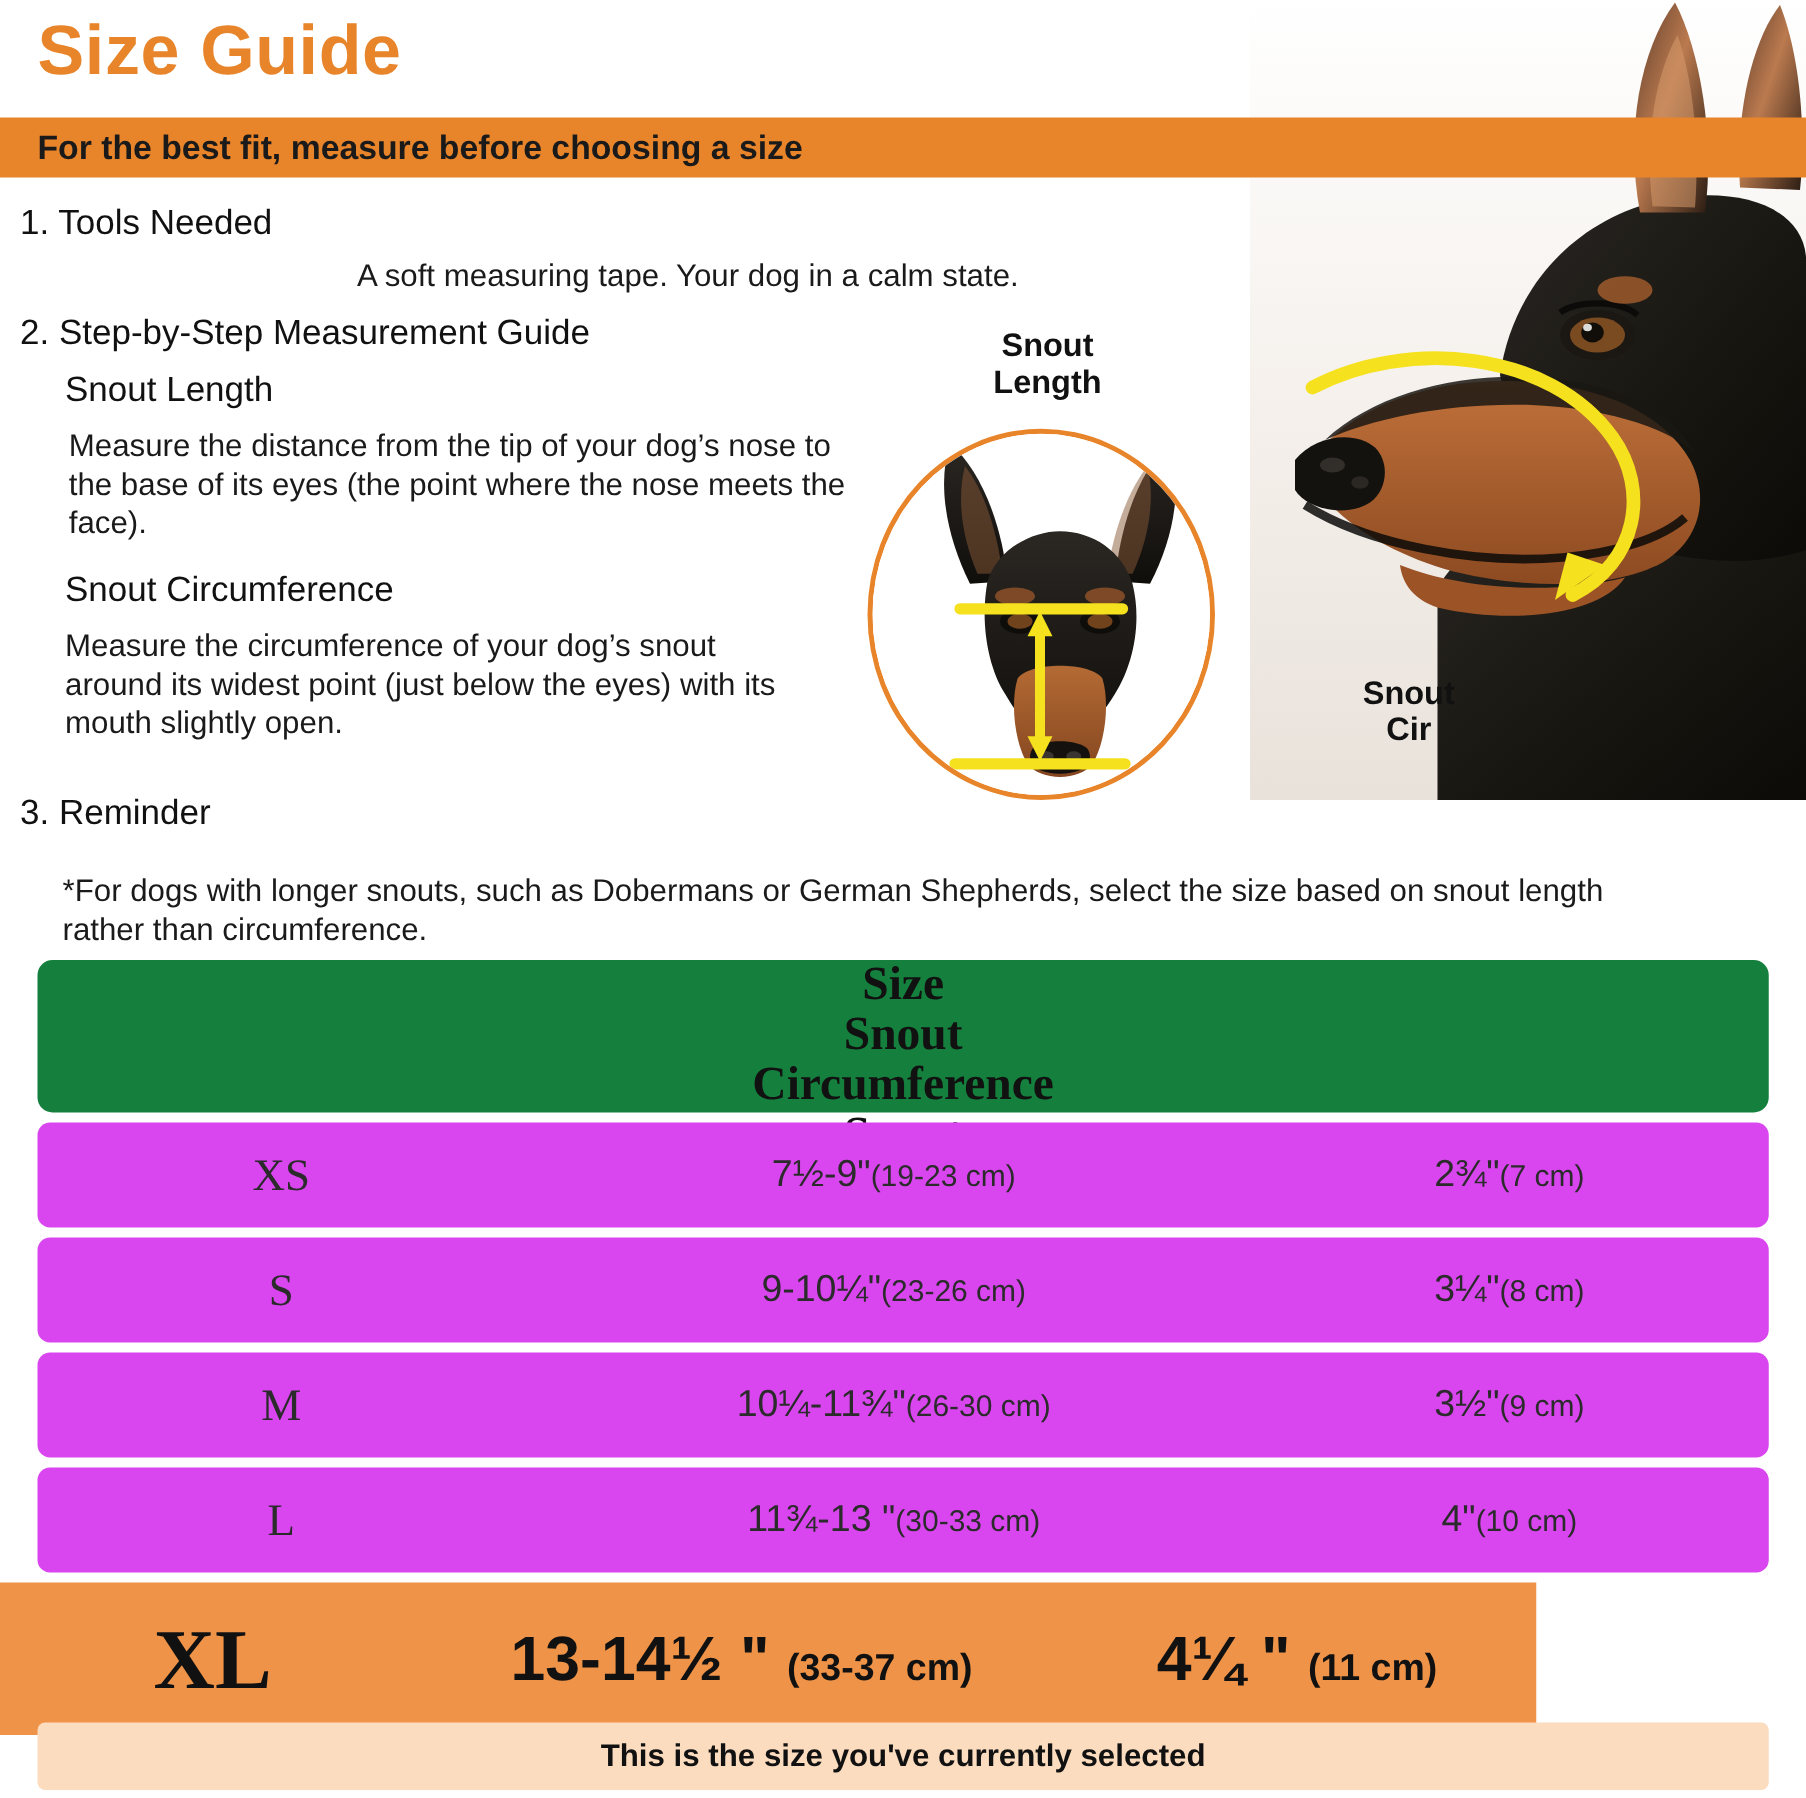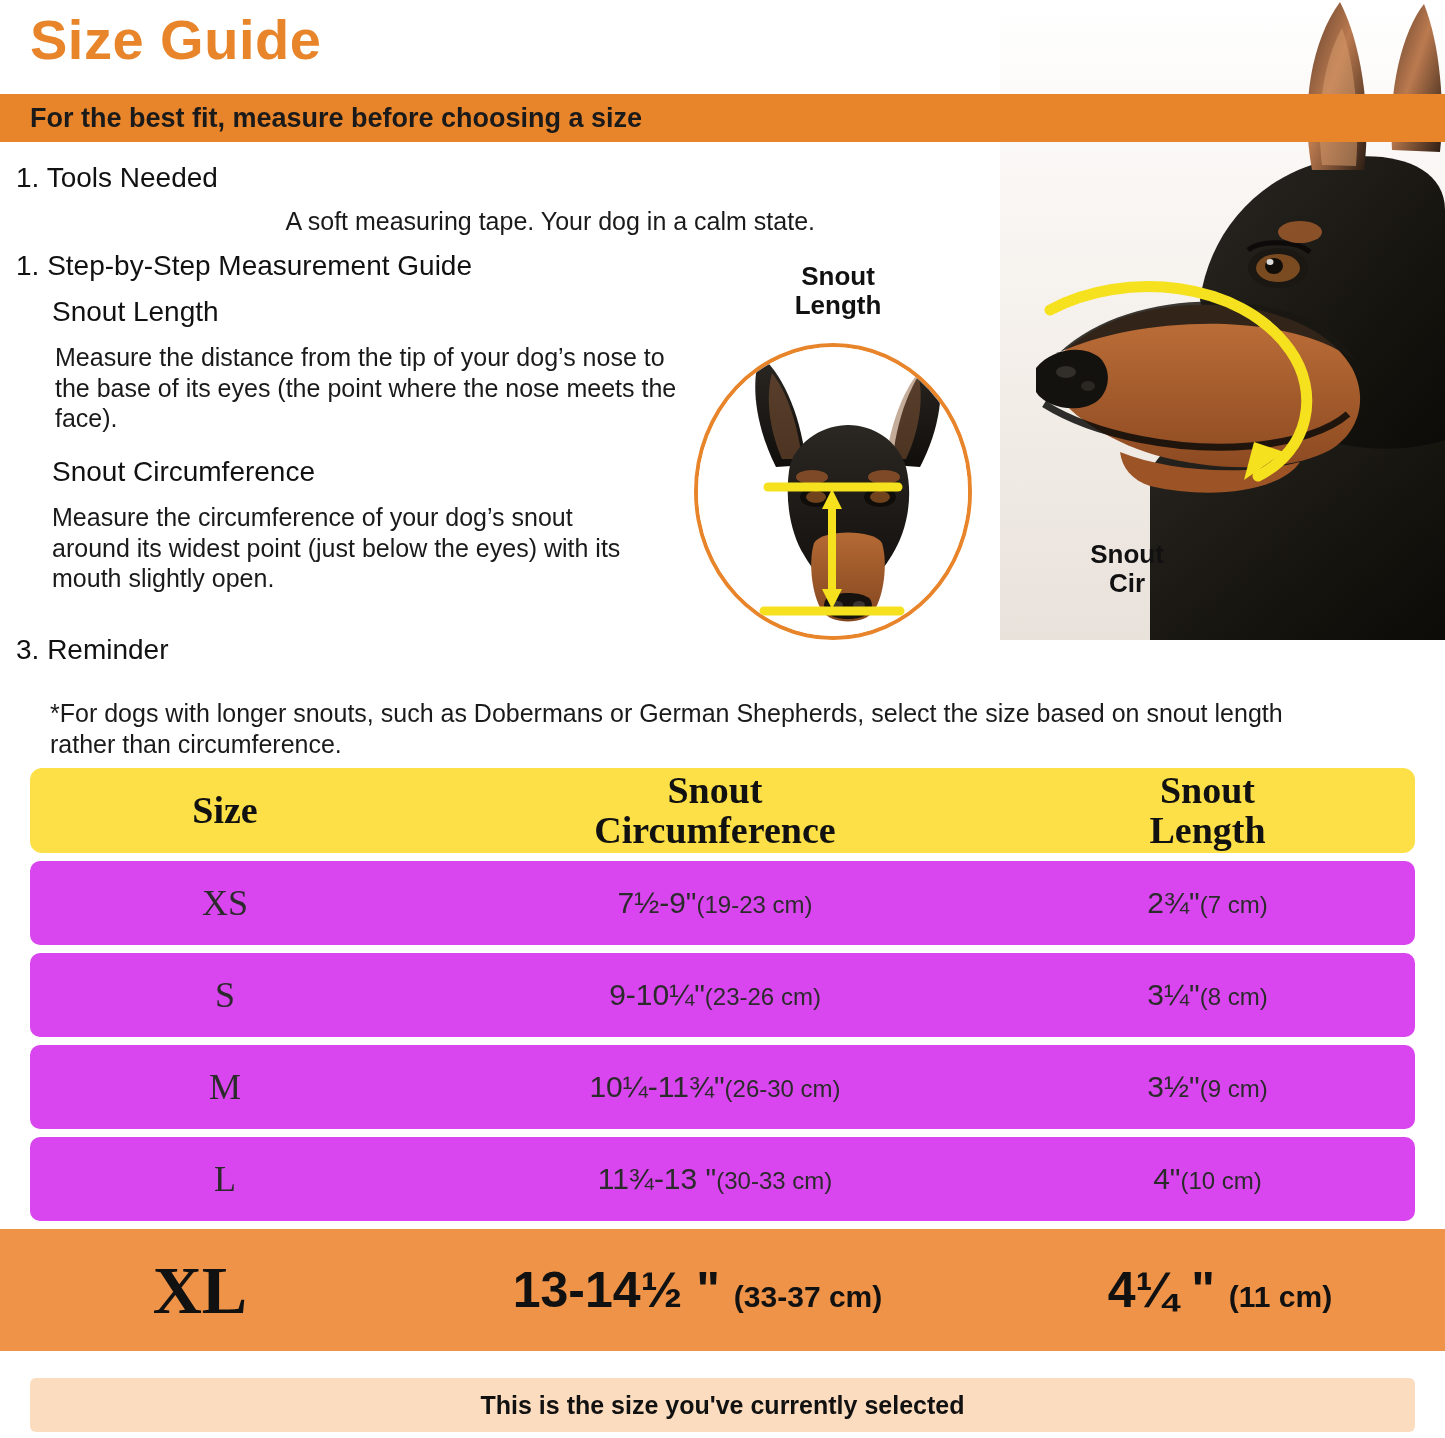--- a/index.html
+++ b/index.html
@@ -129,28 +129,29 @@
   }
   .row {
     position: relative;
     margin: 0 30px 8px 30px;
     border-radius: 10px;
     display: flex;
     align-items: center;
     height: 84px;
   }
   .row.head {
-    background: #fde047;
-    height: 85px;
+    background: #15803d;
+    height: 122px;
     border-radius: 12px;
+    flex-direction: column;
   }
   .row.body { background: #d946ef; }
   .row.hl {
     margin: 0 0 0 0;
-    width: 1445px;
+    width: 1229px;
     border-radius: 0;
     background: #EE9348;
     height: 122px;
   }
   .c1 { width: 390px; text-align: center; }
   .c2 { width: 590px; text-align: center; }
   .c3 { width: 395px; text-align: center; }
   .row.hl .c1 { width: 400px; }
   .row.hl .c2 { width: 595px; }
   .row.hl .c3 { width: 450px; }
@@ -273,21 +274,21 @@
 
   <div class="title">Size Guide</div>
 
   <div class="subtitle-bar">
     <div class="txt">For the best fit, measure before choosing a size</div>
   </div>
 
   <div class="sec-head" id="h1">1. Tools Needed</div>
   <div class="sec-body" id="b1">A soft measuring tape. Your dog in a calm state.</div>
 
-  <div class="sec-head" id="h2">1. Step-by-Step Measurement Guide</div>
+  <div class="sec-head" id="h2">2. Step-by-Step Measurement Guide</div>
   <div class="sec-head" id="h2b">Snout Length</div>
   <div class="sec-body" id="b2">Measure the distance from the tip of your dog’s nose to the base of its eyes (the point where the nose meets the face).</div>
 
   <div class="sec-head" id="h3">Snout Circumference</div>
   <div class="sec-body" id="b3">Measure the circumference of your dog’s snout around its widest point (just below the eyes) with its mouth slightly open.</div>
 
   <div class="sec-head" id="h4">3. Reminder</div>
   <div class="sec-body" id="b5">*For dogs with longer snouts, such as Dobermans or German Shepherds, select the size based on snout length rather than circumference.</div>
 
   <div class="lbl-snout-length">

